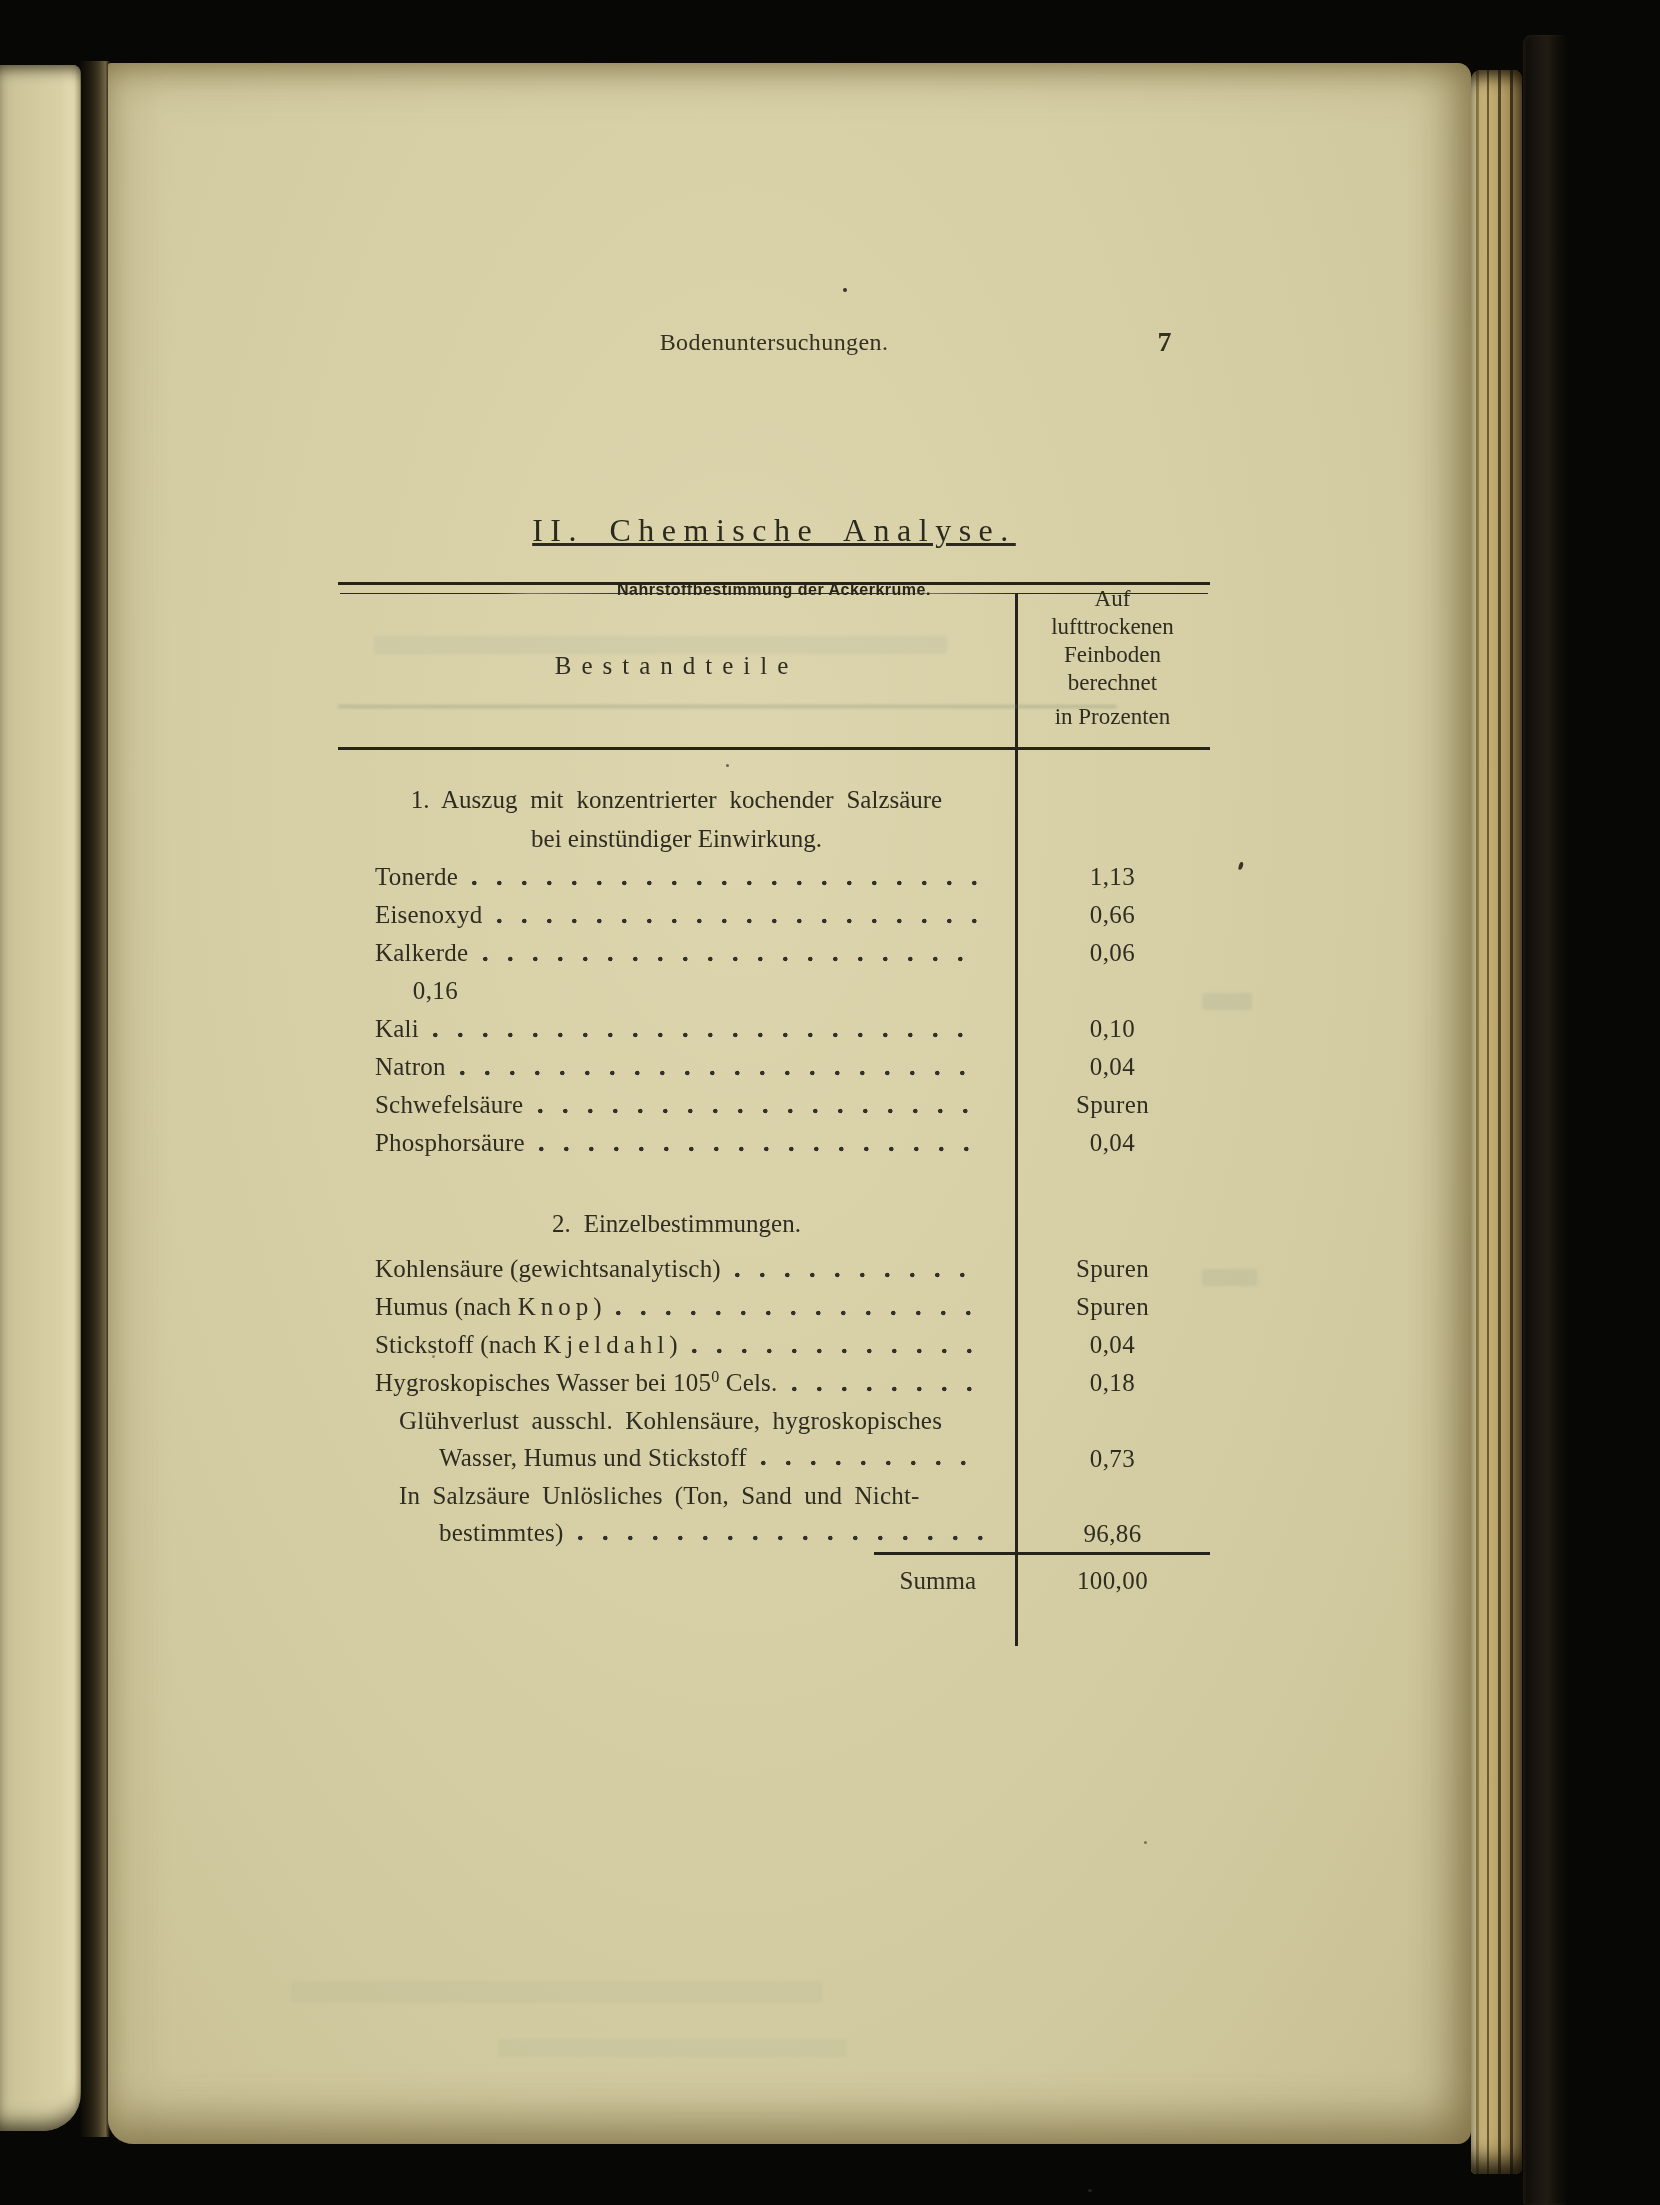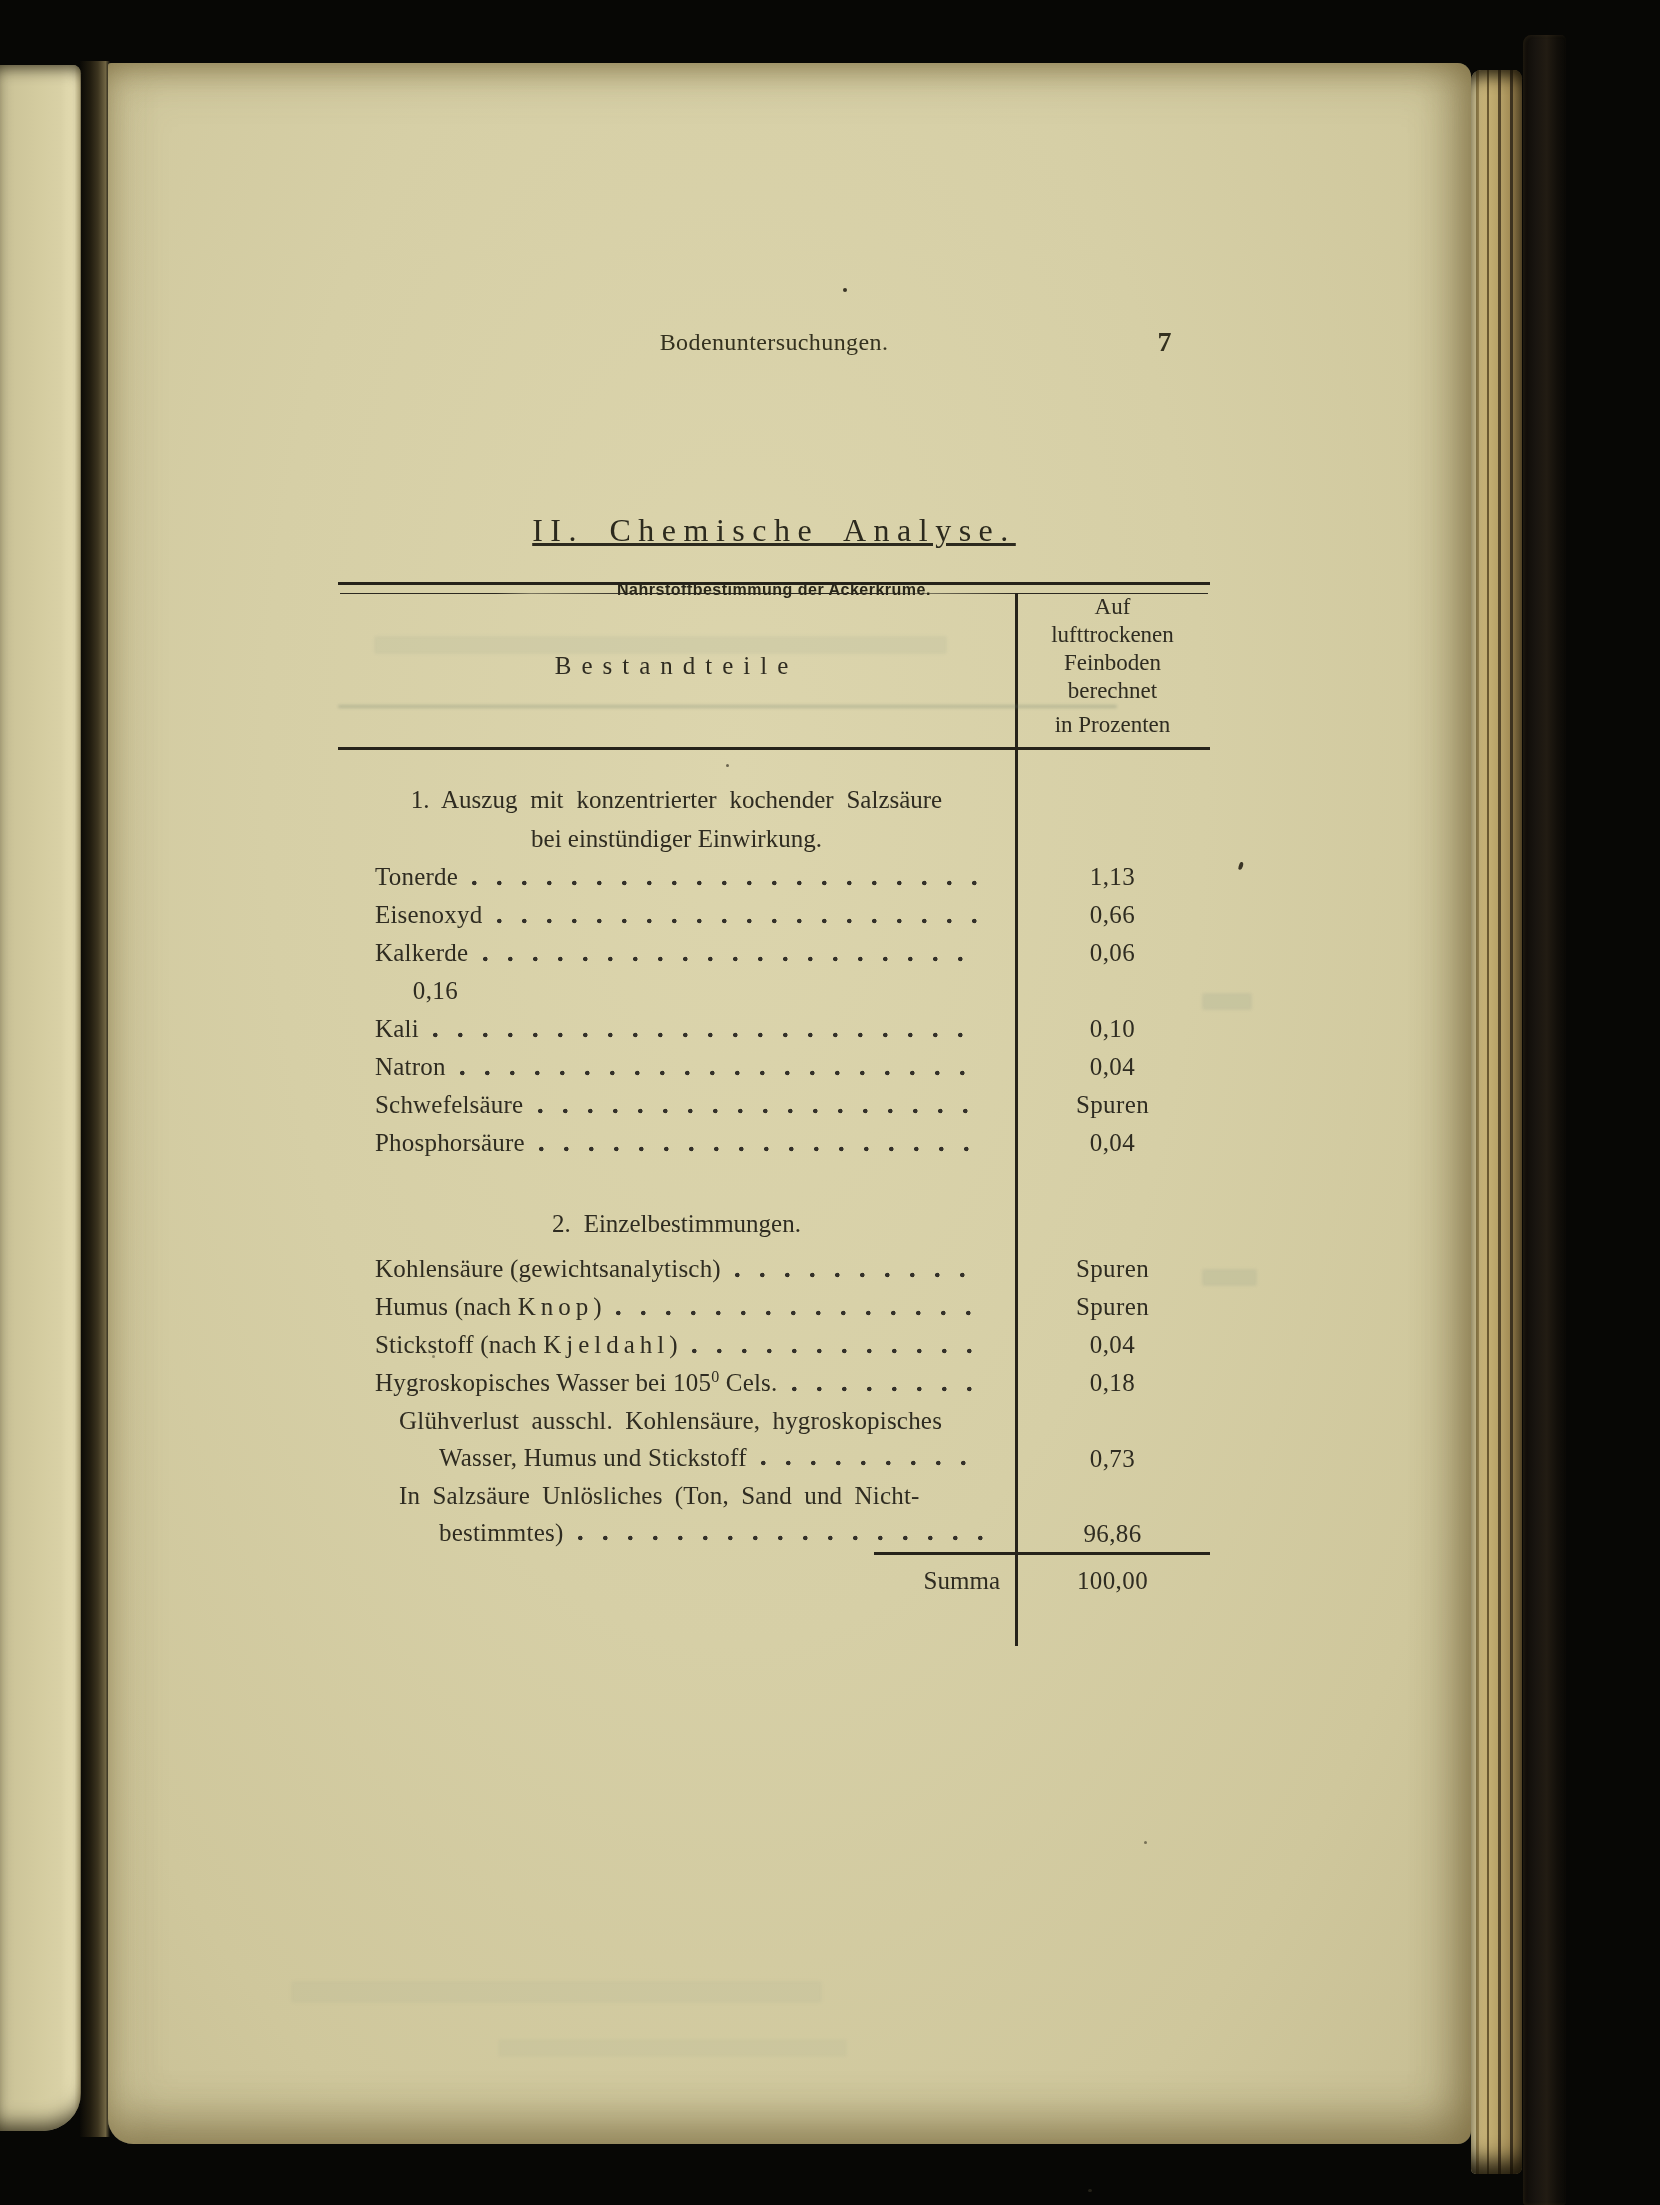--- a/index.html
+++ b/index.html
@@ -45,21 +45,21 @@
   
   .atable{position:absolute;left:230px;top:519px;width:872px;height:1079px;
     border-top:3.3px solid #26231a;font-size:25px;}
   .thin-rule{position:absolute;left:1.7px;top:7.5px;width:868px;height:1.7px;
     background:linear-gradient(90deg,#2c2920 0 18%,rgba(44,41,32,.55) 22%,#2c2920 34%,#2c2920 62%,rgba(44,41,32,.5) 66%,#2c2920 78%,#2c2920 100%);}
   .col-divider{position:absolute;left:677px;top:8.3px;width:2.5px;height:1053px;background:#26231a;}
 
   .thead{display:flex;height:165px;border-bottom:3.3px solid #26231a;box-sizing:border-box;}
   .th-left{width:677px;display:flex;align-items:center;justify-content:center;
     letter-spacing:10px;font-size:25px;color:#2f2c21;}
-  .th-right{width:195px;text-align:center;padding-top:8px;box-sizing:border-box;
+  .th-right{width:195px;text-align:center;padding-top:0;box-sizing:border-box;
     font-size:23px;color:#2f2c21;}
   .th-right .thr-line{line-height:28px;}
   .th-right .thr-unit{line-height:35px;margin-top:1.7px;}
 
   .tbody{position:relative;}
   .sec-heading{width:677px;text-align:center;line-height:39px;color:#2f2c21;}
   .sec-heading.first{margin-top:30px;}
   .sec-heading.later{margin-top:42px;margin-bottom:6.6px;}
   .sec-heading .hline:first-child{word-spacing:6.6px;}
 
@@ -79,21 +79,21 @@
   .row.double .dline.first .lbl{word-spacing:5.8px;}
   .row.double .dline.second{padding-left:40px;}
   .row.double .dline.second .leader{margin-bottom:10px;}
   .row.double .cell-value{display:flex;flex-direction:column;justify-content:flex-end;line-height:37px;}
 
   .lsp{letter-spacing:5px;}
   sup.deg{font-size:16px;vertical-align:super;line-height:0;}
 
   .summa-rule{margin-left:536px;width:336px;height:3.3px;background:#26231a;}
   .summa-row{display:flex;height:53px;margin-top:3.3px;}
-  .summa-label{width:677px;box-sizing:border-box;text-align:right;padding-right:15px;line-height:46px;}
+  .summa-label{width:677px;box-sizing:border-box;text-align:right;padding-right:39px;line-height:46px;}
   .summa-value{width:195px;text-align:center;line-height:46px;letter-spacing:0.4px;}
 
   
   .ghost{position:absolute;background:rgba(130,150,130,.16);filter:blur(1.7px);border-radius:2.5px;}
   .g1{left:266px;top:573px;width:573px;height:18px;opacity:.7;}
   .g2{left:230px;top:642px;width:779px;height:3.3px;background:rgba(110,125,105,.30);}
   .g3{left:1094px;top:930px;width:50px;height:16.6px;}
   .g4{left:1094px;top:1206px;width:55px;height:16.6px;}
   .g5{left:183px;top:1918px;width:531px;height:21.6px;opacity:.5;}
   .g6{left:390px;top:1976px;width:349px;height:18px;opacity:.45;}

